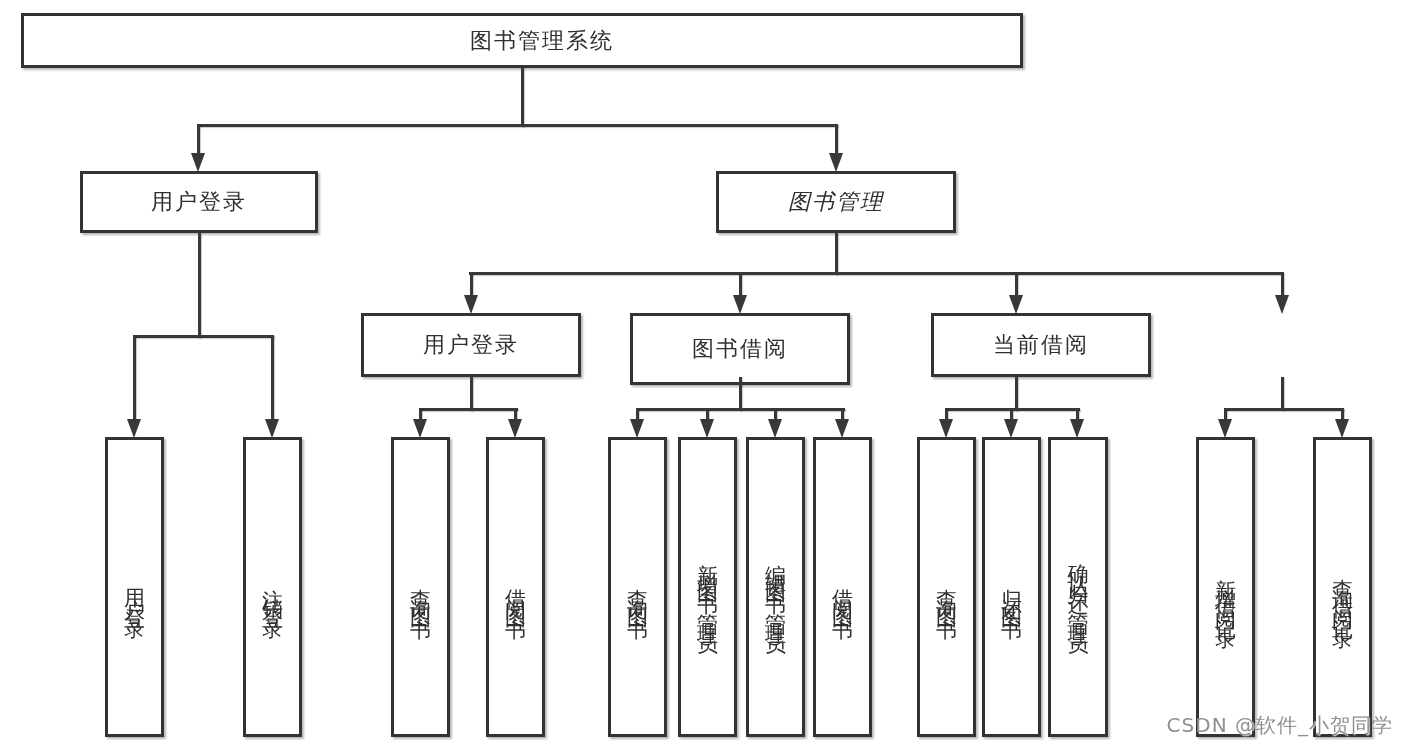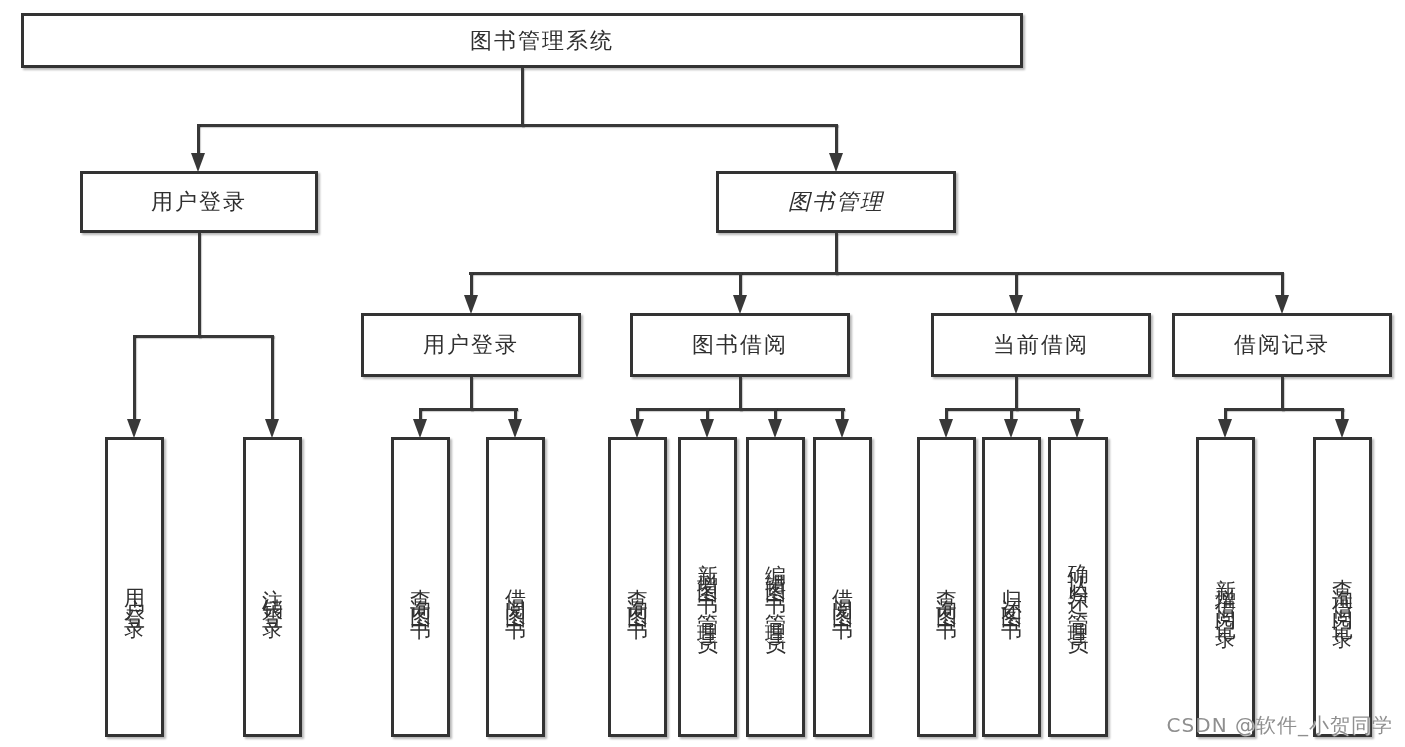--- a/index.html
+++ b/index.html
@@ -71,23 +71,22 @@
   <div class="vline" style="left:470px;top:272px;height:24px;"></div>
   <div class="arrow" style="left:464px;top:295px;"></div>
   <div class="vline" style="left:739px;top:272px;height:24px;"></div>
   <div class="arrow" style="left:733px;top:295px;"></div>
   <div class="vline" style="left:1015px;top:272px;height:24px;"></div>
   <div class="arrow" style="left:1009px;top:295px;"></div>
   <div class="vline" style="left:1281px;top:272px;height:24px;"></div>
   <div class="arrow" style="left:1275px;top:295px;"></div>
 
   <div class="box" style="left:361px;top:313px;width:220px;height:64px;">用户登录</div>
-  <div class="box" style="left:630px;top:313px;width:220px;height:64px;">图书借阅</div>
+  <div class="box" style="left:630px;top:313px;width:220px;height:72px;">图书借阅</div>
   <div class="box" style="left:906px;top:313px;width:220px;height:64px;margin-left:25px;">当前借阅</div>
-  <div class="box" style="left:1172px;top:313px;width:220px;height:64px;">借阅记录</div>
 
   <div class="vline" style="left:470px;top:377px;height:34px;"></div>
   <div class="hline" style="left:419px;top:408px;width:99px;"></div>
   <div class="vline" style="left:419px;top:408px;height:12px;"></div>
   <div class="arrow" style="left:413px;top:419px;"></div>
   <div class="vline" style="left:514px;top:408px;height:12px;"></div>
   <div class="arrow" style="left:508px;top:419px;"></div>
 
   <div class="vline" style="left:739px;top:377px;height:34px;"></div>
   <div class="hline" style="left:637px;top:408px;width:208px;"></div>

